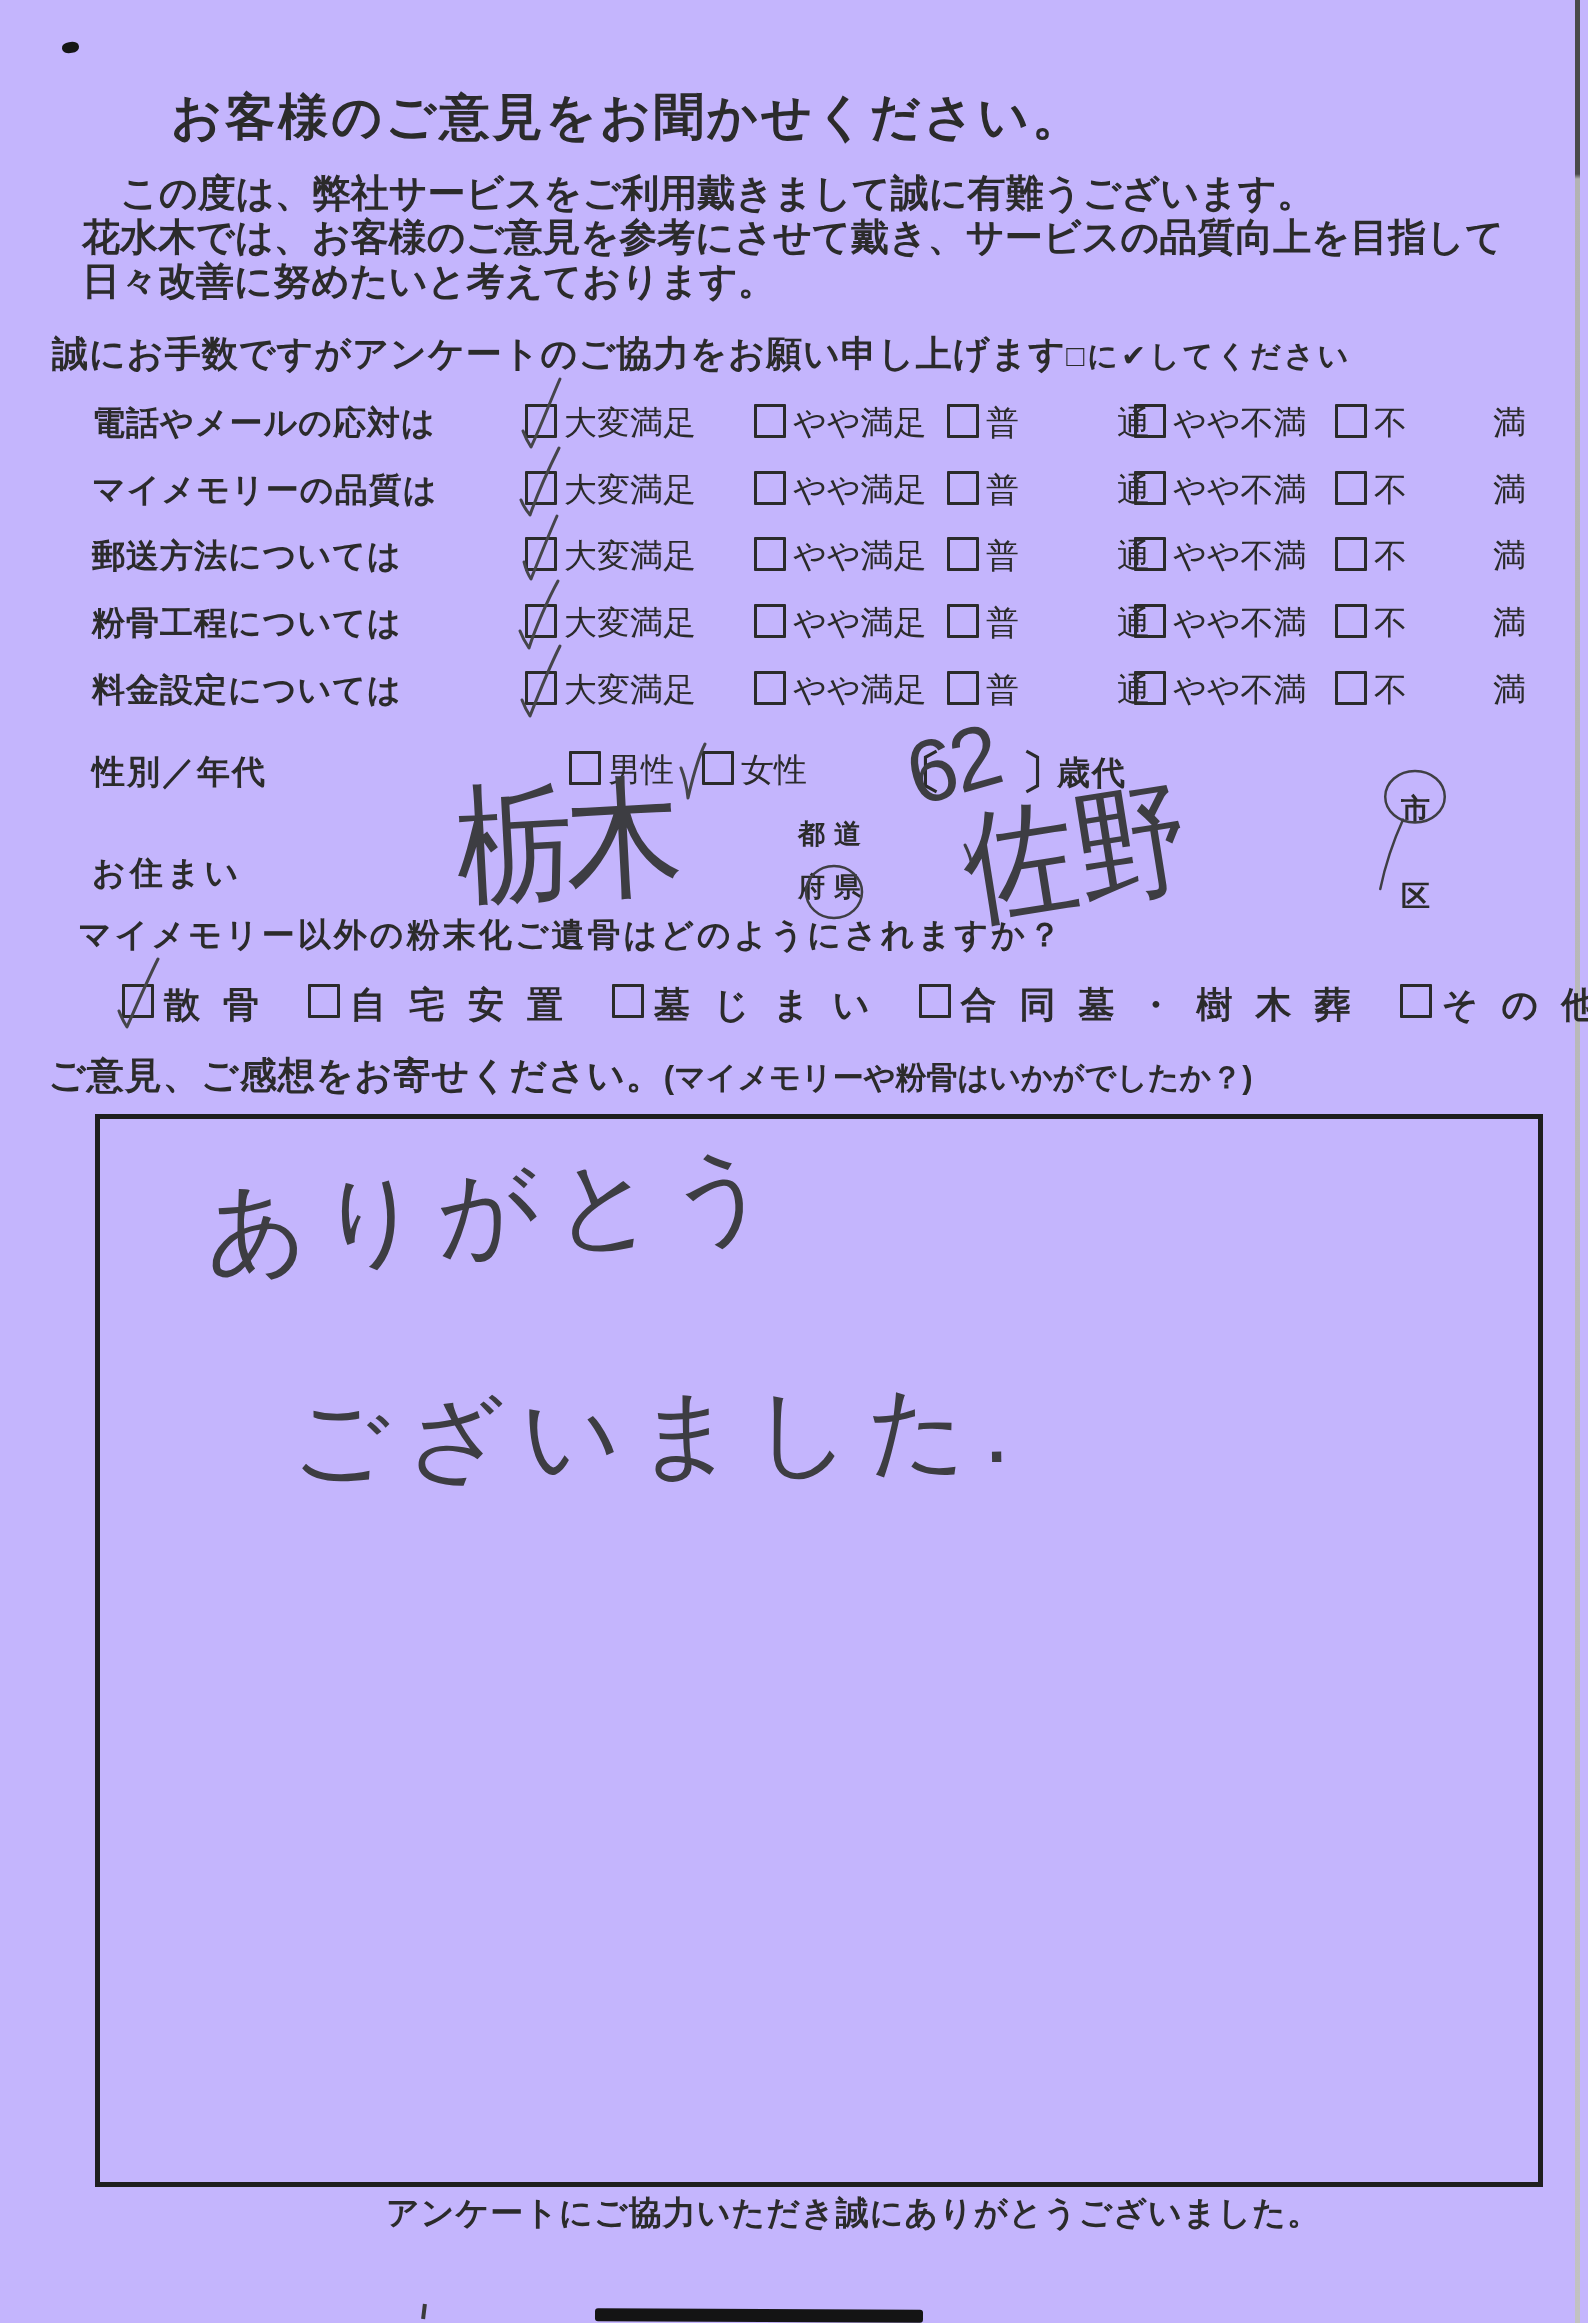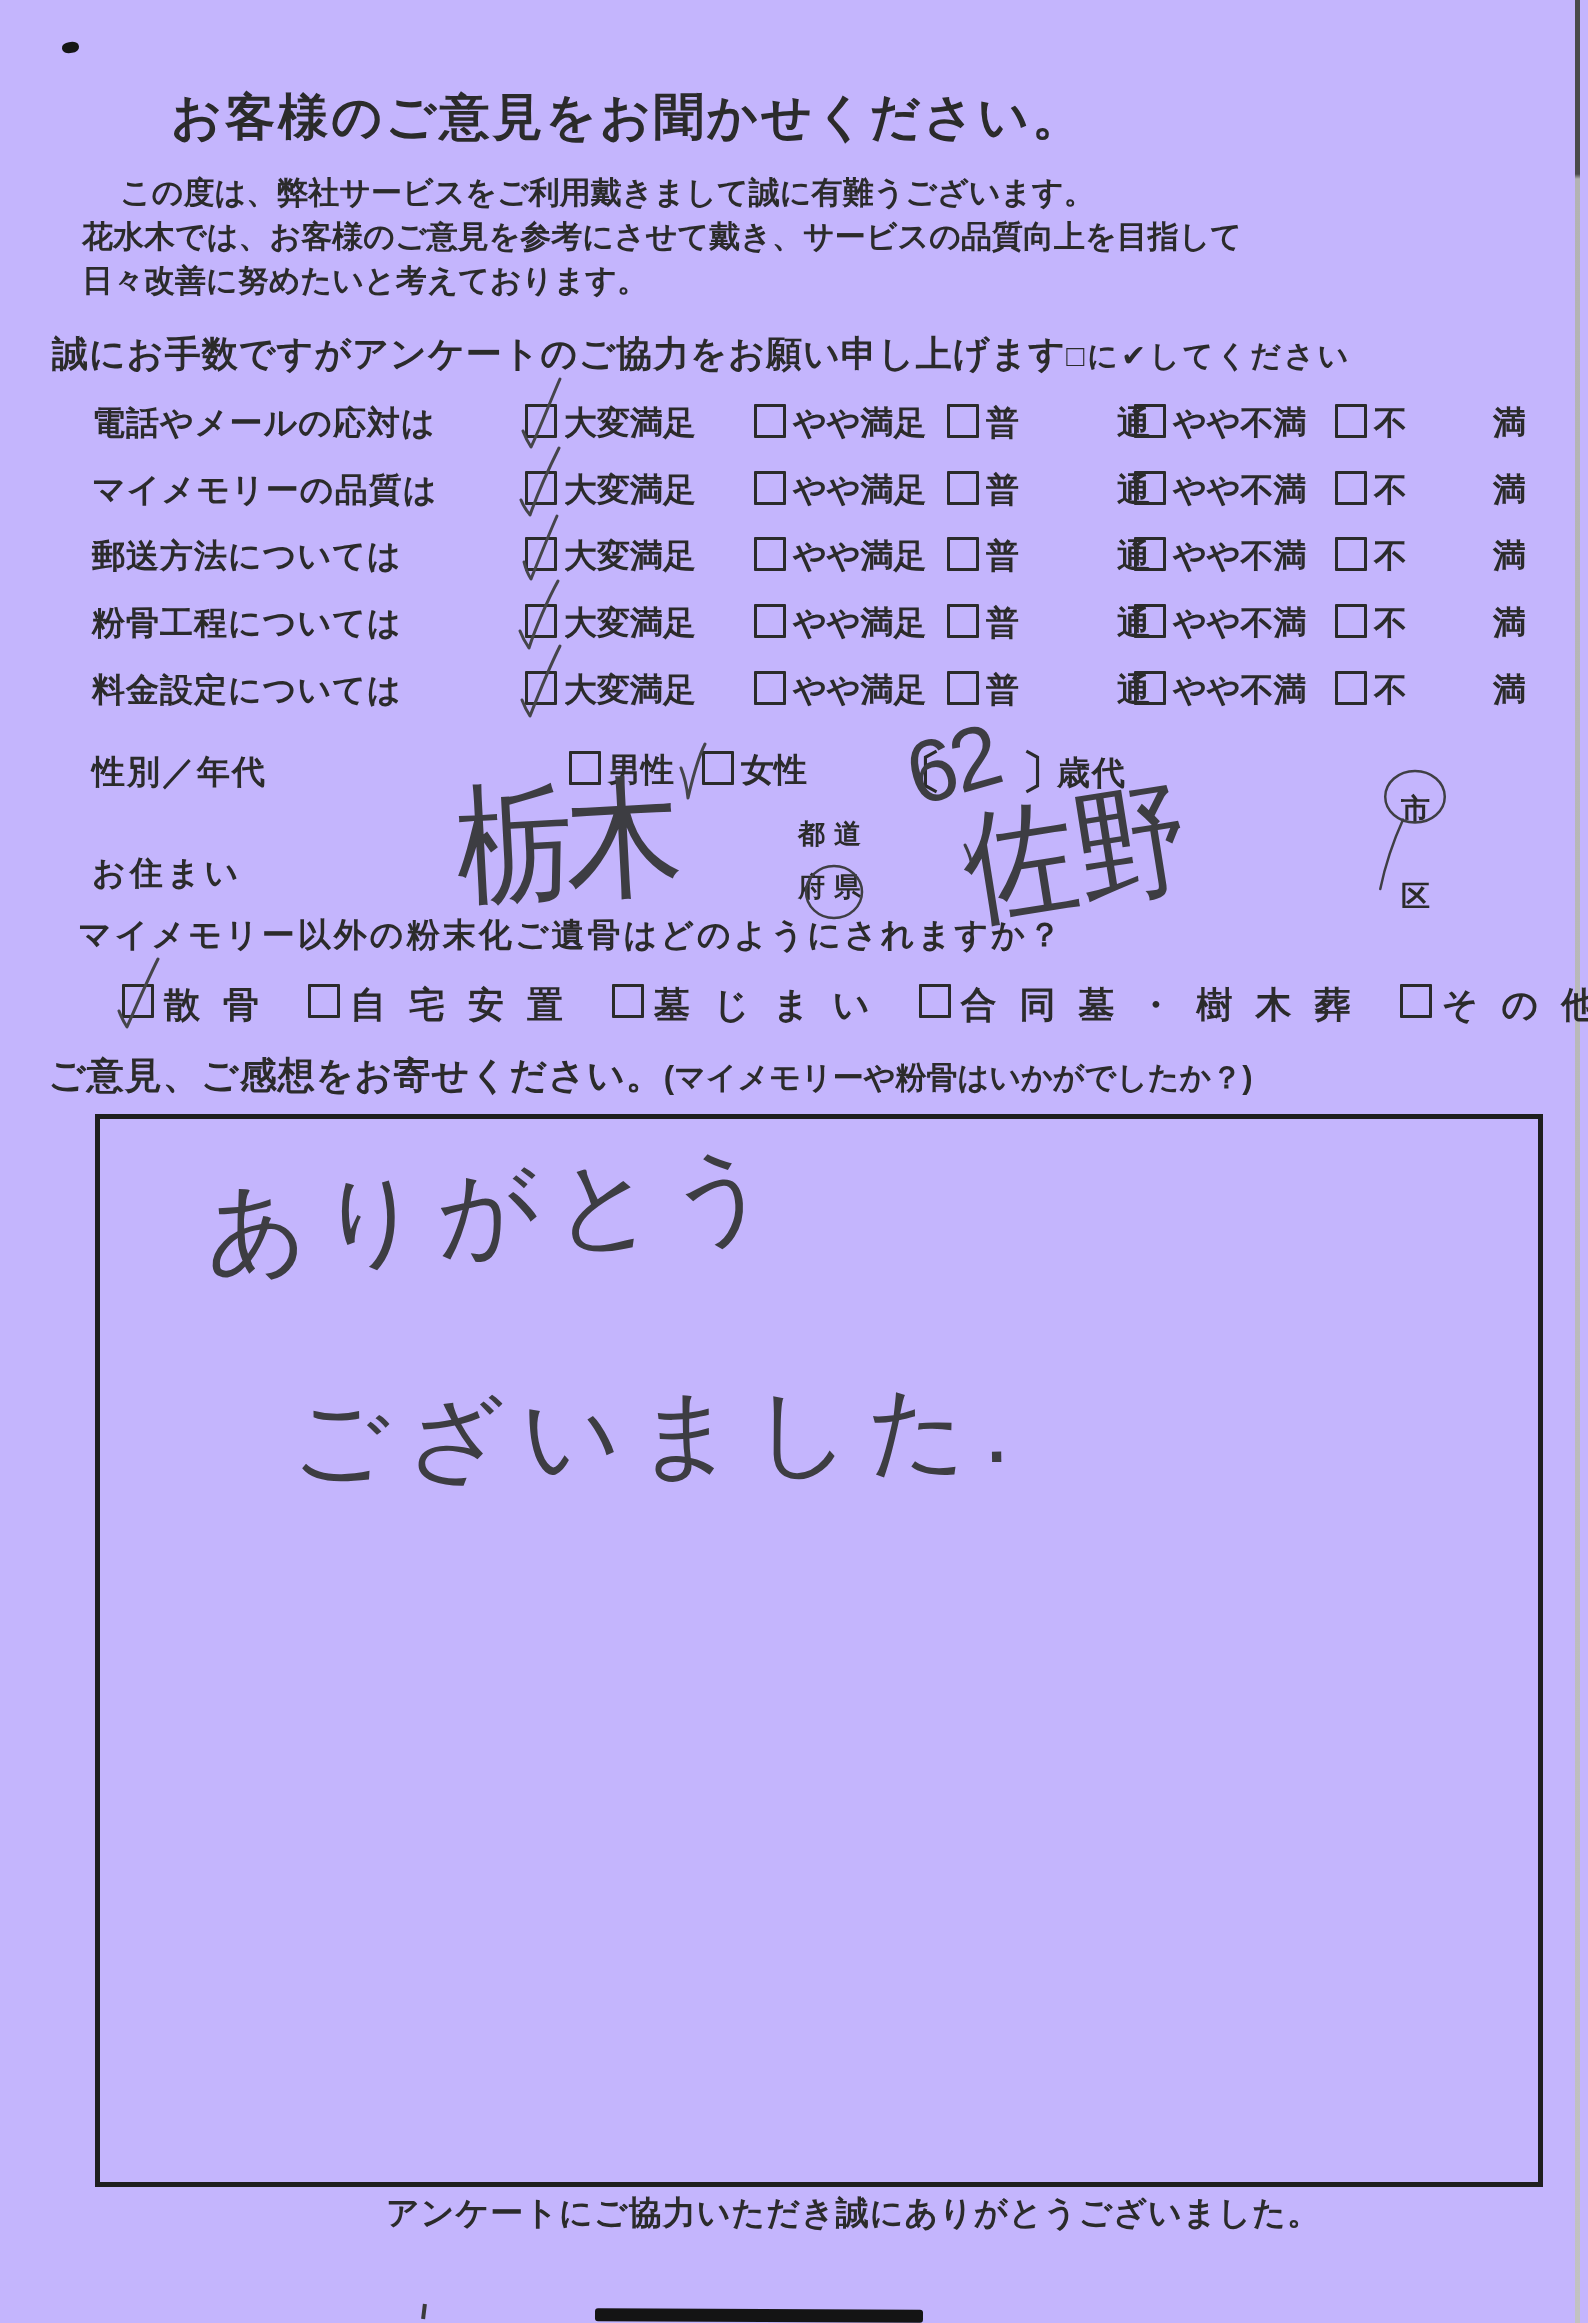--- a/index.html
+++ b/index.html
@@ -5,31 +5,31 @@
   html,body{margin:0;padding:0;background:#e8e8e8;}
   .page{
     position:relative;width:1588px;height:2323px;margin:0 auto;
     background:#c4b5fd;color:#2b2b2b;overflow:hidden;
     font-family:"Liberation Sans","DejaVu Sans",sans-serif;
   }
   .abs{position:absolute;}
 
   
   .title{left:171px;top:84px;font-size:50px;font-weight:700;letter-spacing:3px;white-space:nowrap;}
-  .intro{left:82px;top:171px;font-size:31px;font-weight:600;line-height:44px;white-space:nowrap;}
+  .intro{left:82px;top:171px;font-size:38px;font-weight:600;line-height:44px;white-space:nowrap;}
   .intro .line{margin:0;}
   .intro .indent{text-indent:38px;}
   .request{left:52px;top:330px;font-size:36px;font-weight:700;white-space:nowrap;letter-spacing:1px;}
   .request .note{font-size:30px;letter-spacing:3px;}
 
   
   .rating-row{left:0;top:0;width:1588px;height:50px;}
   .r1{top:401px}.r2{top:468px}.r3{top:534px}.r4{top:601px}.r5{top:668px}
   .q-label{position:absolute;left:92px;top:0;font-size:33px;font-weight:700;letter-spacing:1px;white-space:nowrap;}
-  .opt{position:absolute;top:0;display:flex;align-items:flex-start;font-size:33px;font-weight:700;white-space:nowrap;}
+  .opt{position:absolute;top:0;display:flex;align-items:flex-start;font-size:33px;font-weight:400;white-space:nowrap;}
   .opt .opt-text{margin-left:7px;}
   .o0{left:525px}.o1{left:754px}.o2{left:947px}.o3{left:1134px}.o4{left:1335px}
   .o2 .opt-text{letter-spacing:98px;}
   .o4 .opt-text{letter-spacing:86px;}
   .cbx{position:relative;display:inline-block;width:26px;height:28px;border:3px solid #2b2b2b;border-radius:1px;flex:0 0 auto;margin-top:3px;background:transparent;}
   .hand-check{position:absolute;left:-12px;top:-36px;width:52px;height:88px;overflow:visible;}
   .hand-check path,.hand-tick path{stroke:#45454a;stroke-width:3;fill:none;stroke-linecap:round;stroke-linejoin:round;}
 
   
   .gender-row{left:0;top:748px;width:1588px;height:60px;}

